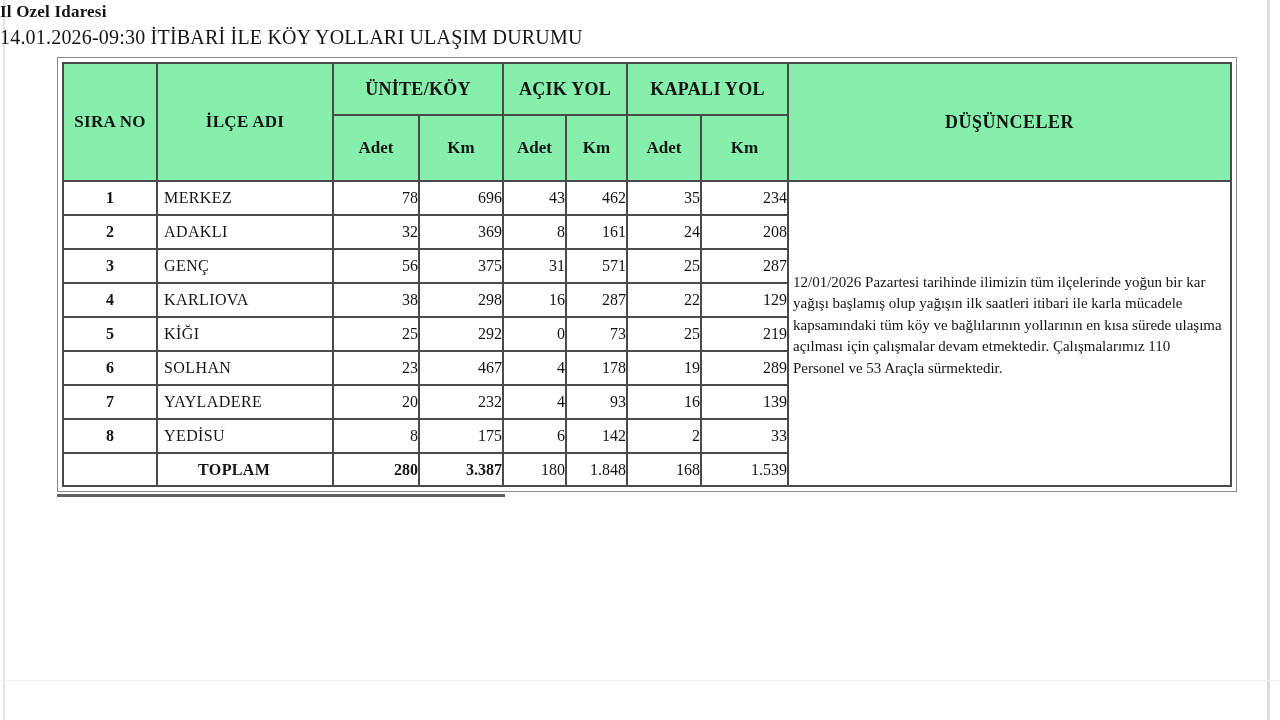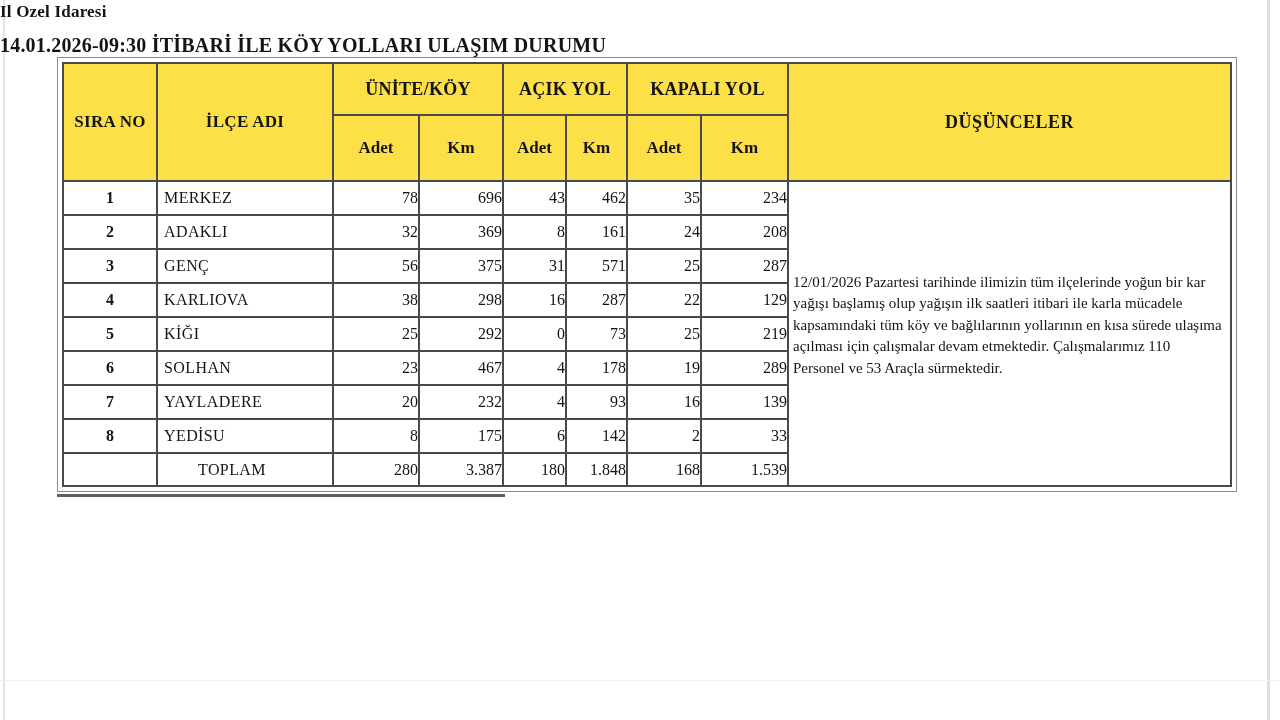--- a/index.html
+++ b/index.html
@@ -9,47 +9,47 @@
     color:#141414;
     position:relative;
   }
   
   .edge-left  { position:absolute; left:3px;    top:0; width:2px;  height:720px; background:#e3e3eb; }
   .edge-right { position:absolute; left:1267px; top:0; width:3px;  height:720px; background:#dddde6; }
   .edge-bottom{ position:absolute; left:0;      top:680px; width:1280px; height:1px; background:#eef0f4; }
 
   .titles { position:absolute; left:0; top:0; width:1280px; text-align:left; }
   .title-line1 { font-weight:bold; font-size:17px; margin-top:2px; letter-spacing:0.2px; }
-  .title-line2 { font-weight:bold; font-size:20px; margin-top:12px; letter-spacing:0.2px; }
+  .title-line2 { font-weight:normal; font-size:20px; margin-top:4px; letter-spacing:0.2px; }
 
   
   .table-wrap {
     position:absolute; left:57px; top:57px;
     border:1px solid #8b8b8b;
     padding:4px;
     background:#ffffff;
   }
   table { border-collapse:collapse; table-layout:fixed; width:1168px; }
   th, td { border:2px solid #4a4a4a; overflow:hidden; }
 
   thead tr.group-row { height:52px; }
   thead tr.sub-row   { height:66px; }
-  th { font-weight:bold; text-align:center; vertical-align:middle; background:#fde047; }
+  th { font-weight:bold; text-align:center; vertical-align:middle; background:#86efac; }
   th.h-main  { font-size:17px; letter-spacing:0.3px; }
   th.h-group { font-size:18px; letter-spacing:0.3px; }
   th.h-sub   { font-size:17px; }
   th.h-dus   { font-size:18px; letter-spacing:0.5px; }
 
   tbody tr { height:34px; }
   tbody tr.total-row { height:33px; }
   td { font-size:16px; vertical-align:middle; }
   td.c-no   { text-align:center; font-weight:bold; font-size:16px; }
   td.c-name { text-align:left; padding-left:6px; font-size:16px; letter-spacing:0.4px; }
   td.c-num  { text-align:right;margin-top:16px; }
-  td.bold   { font-weight:normal;padding-left:40px; }
+  td.bold   { font-weight:bold;padding-left:40px; }
   td.c-remarks {
     vertical-align:middle;
     padding:0 5px 16px 4px;
     font-size:15px;
     line-height:21.5px;
     text-align:left;
   }
   
   .scan-shadow { position:absolute; left:57px; top:494px; width:448px; height:3px; background:#606060; }
 </style>

